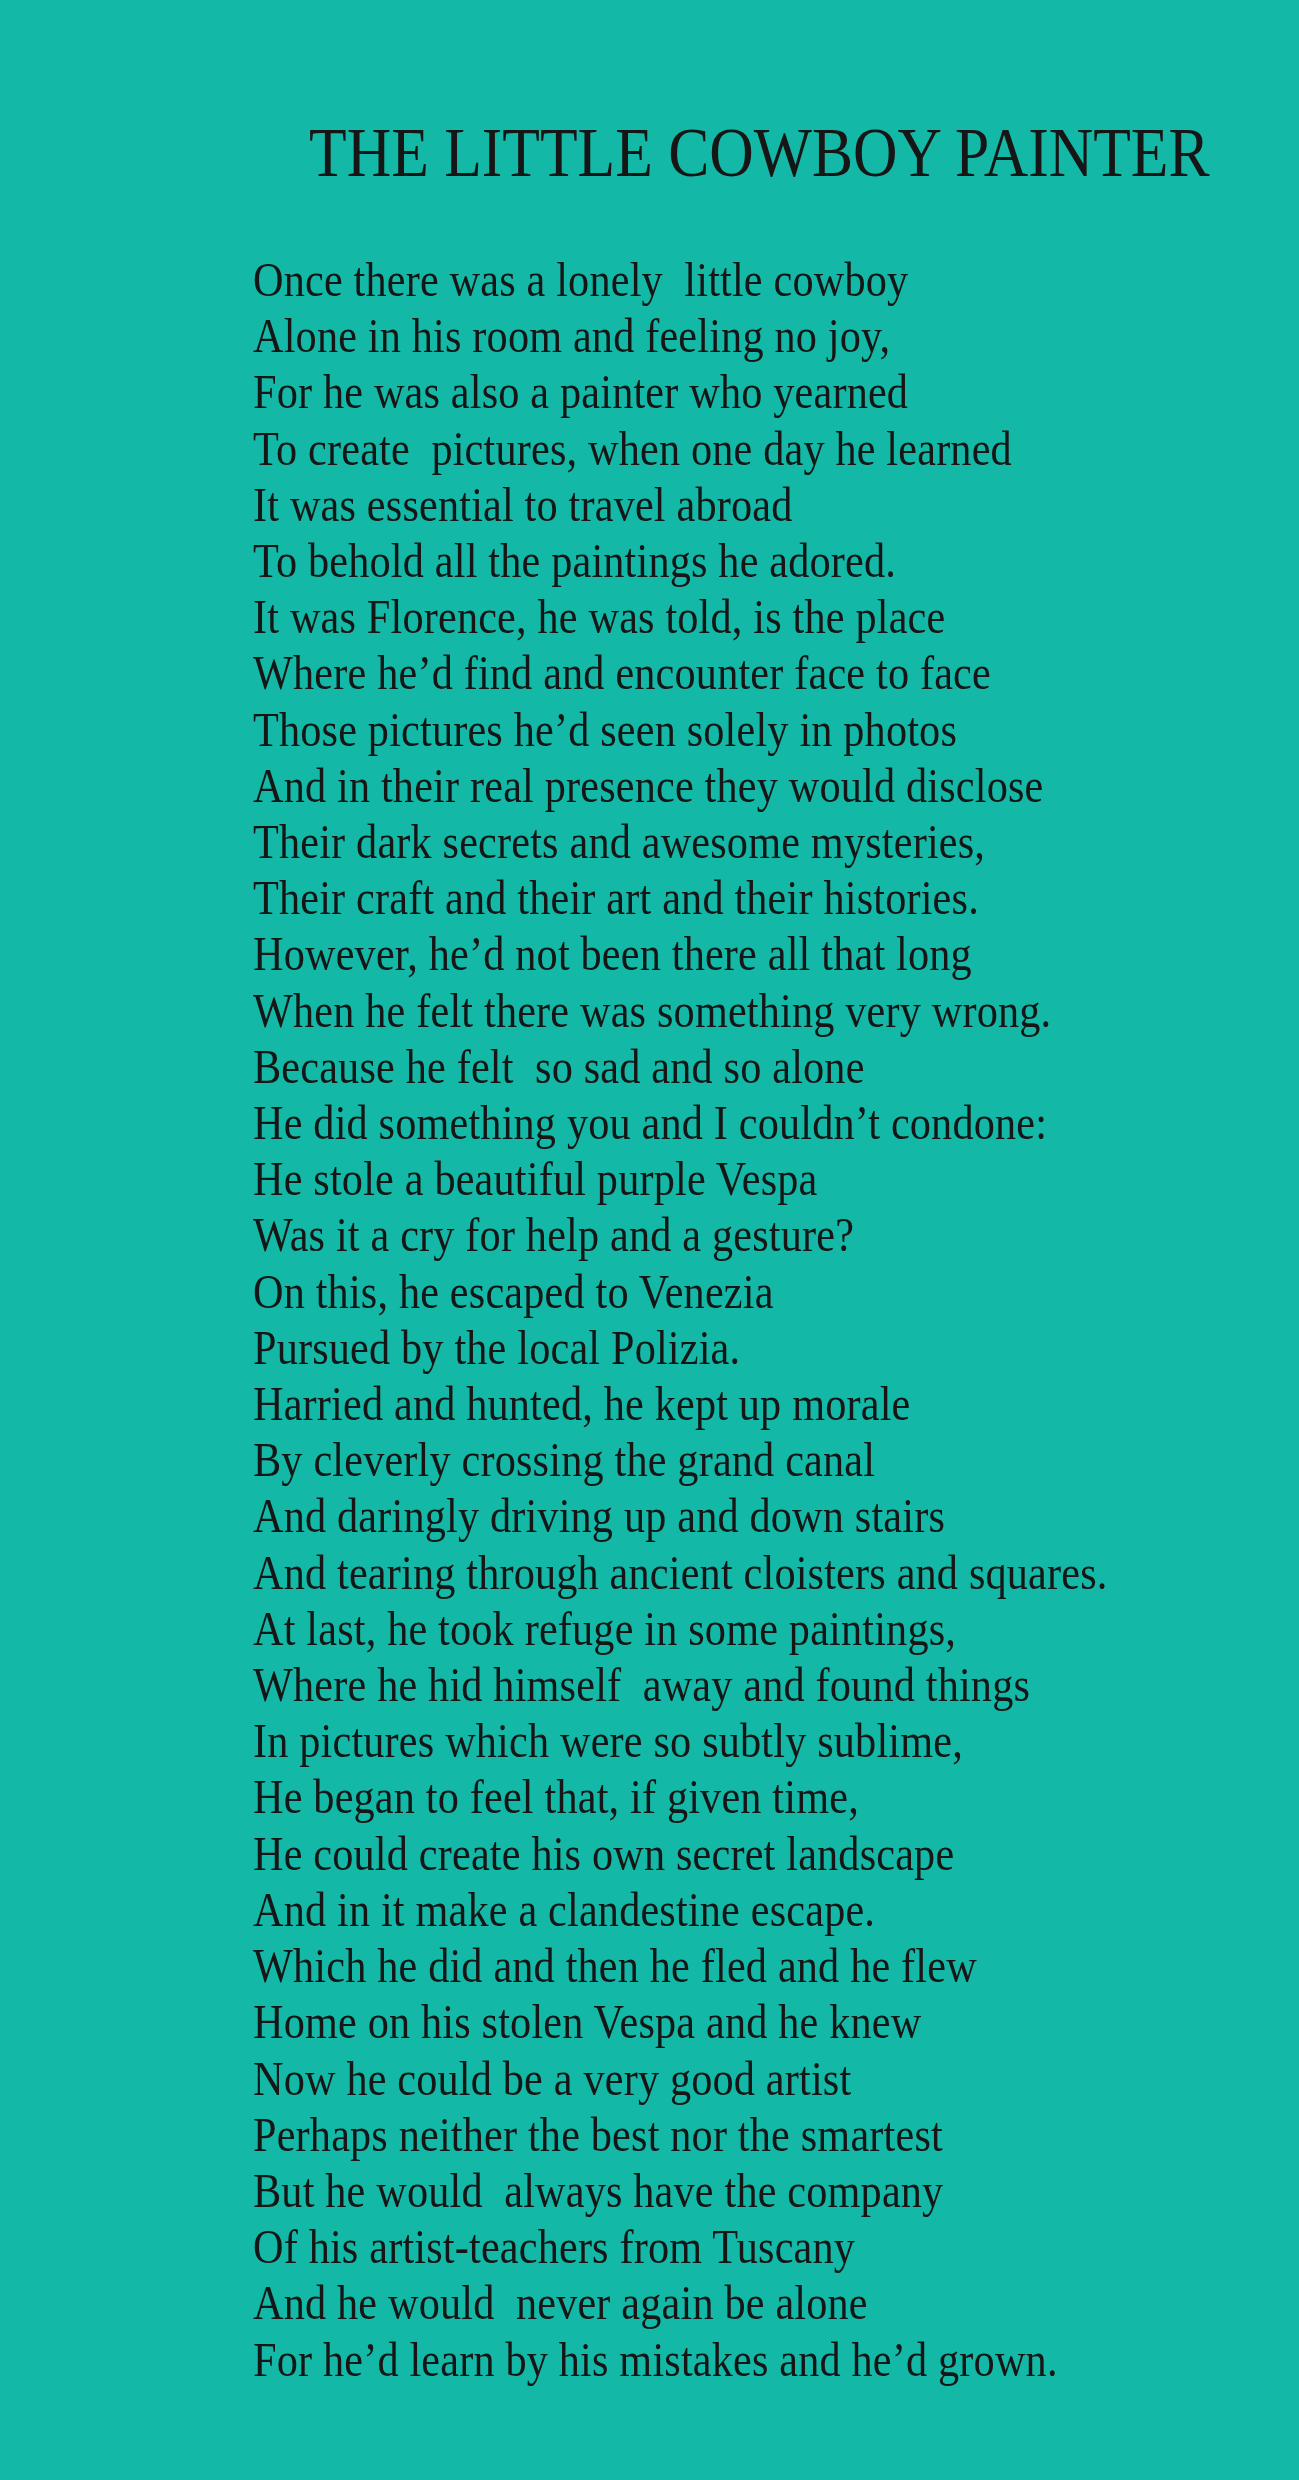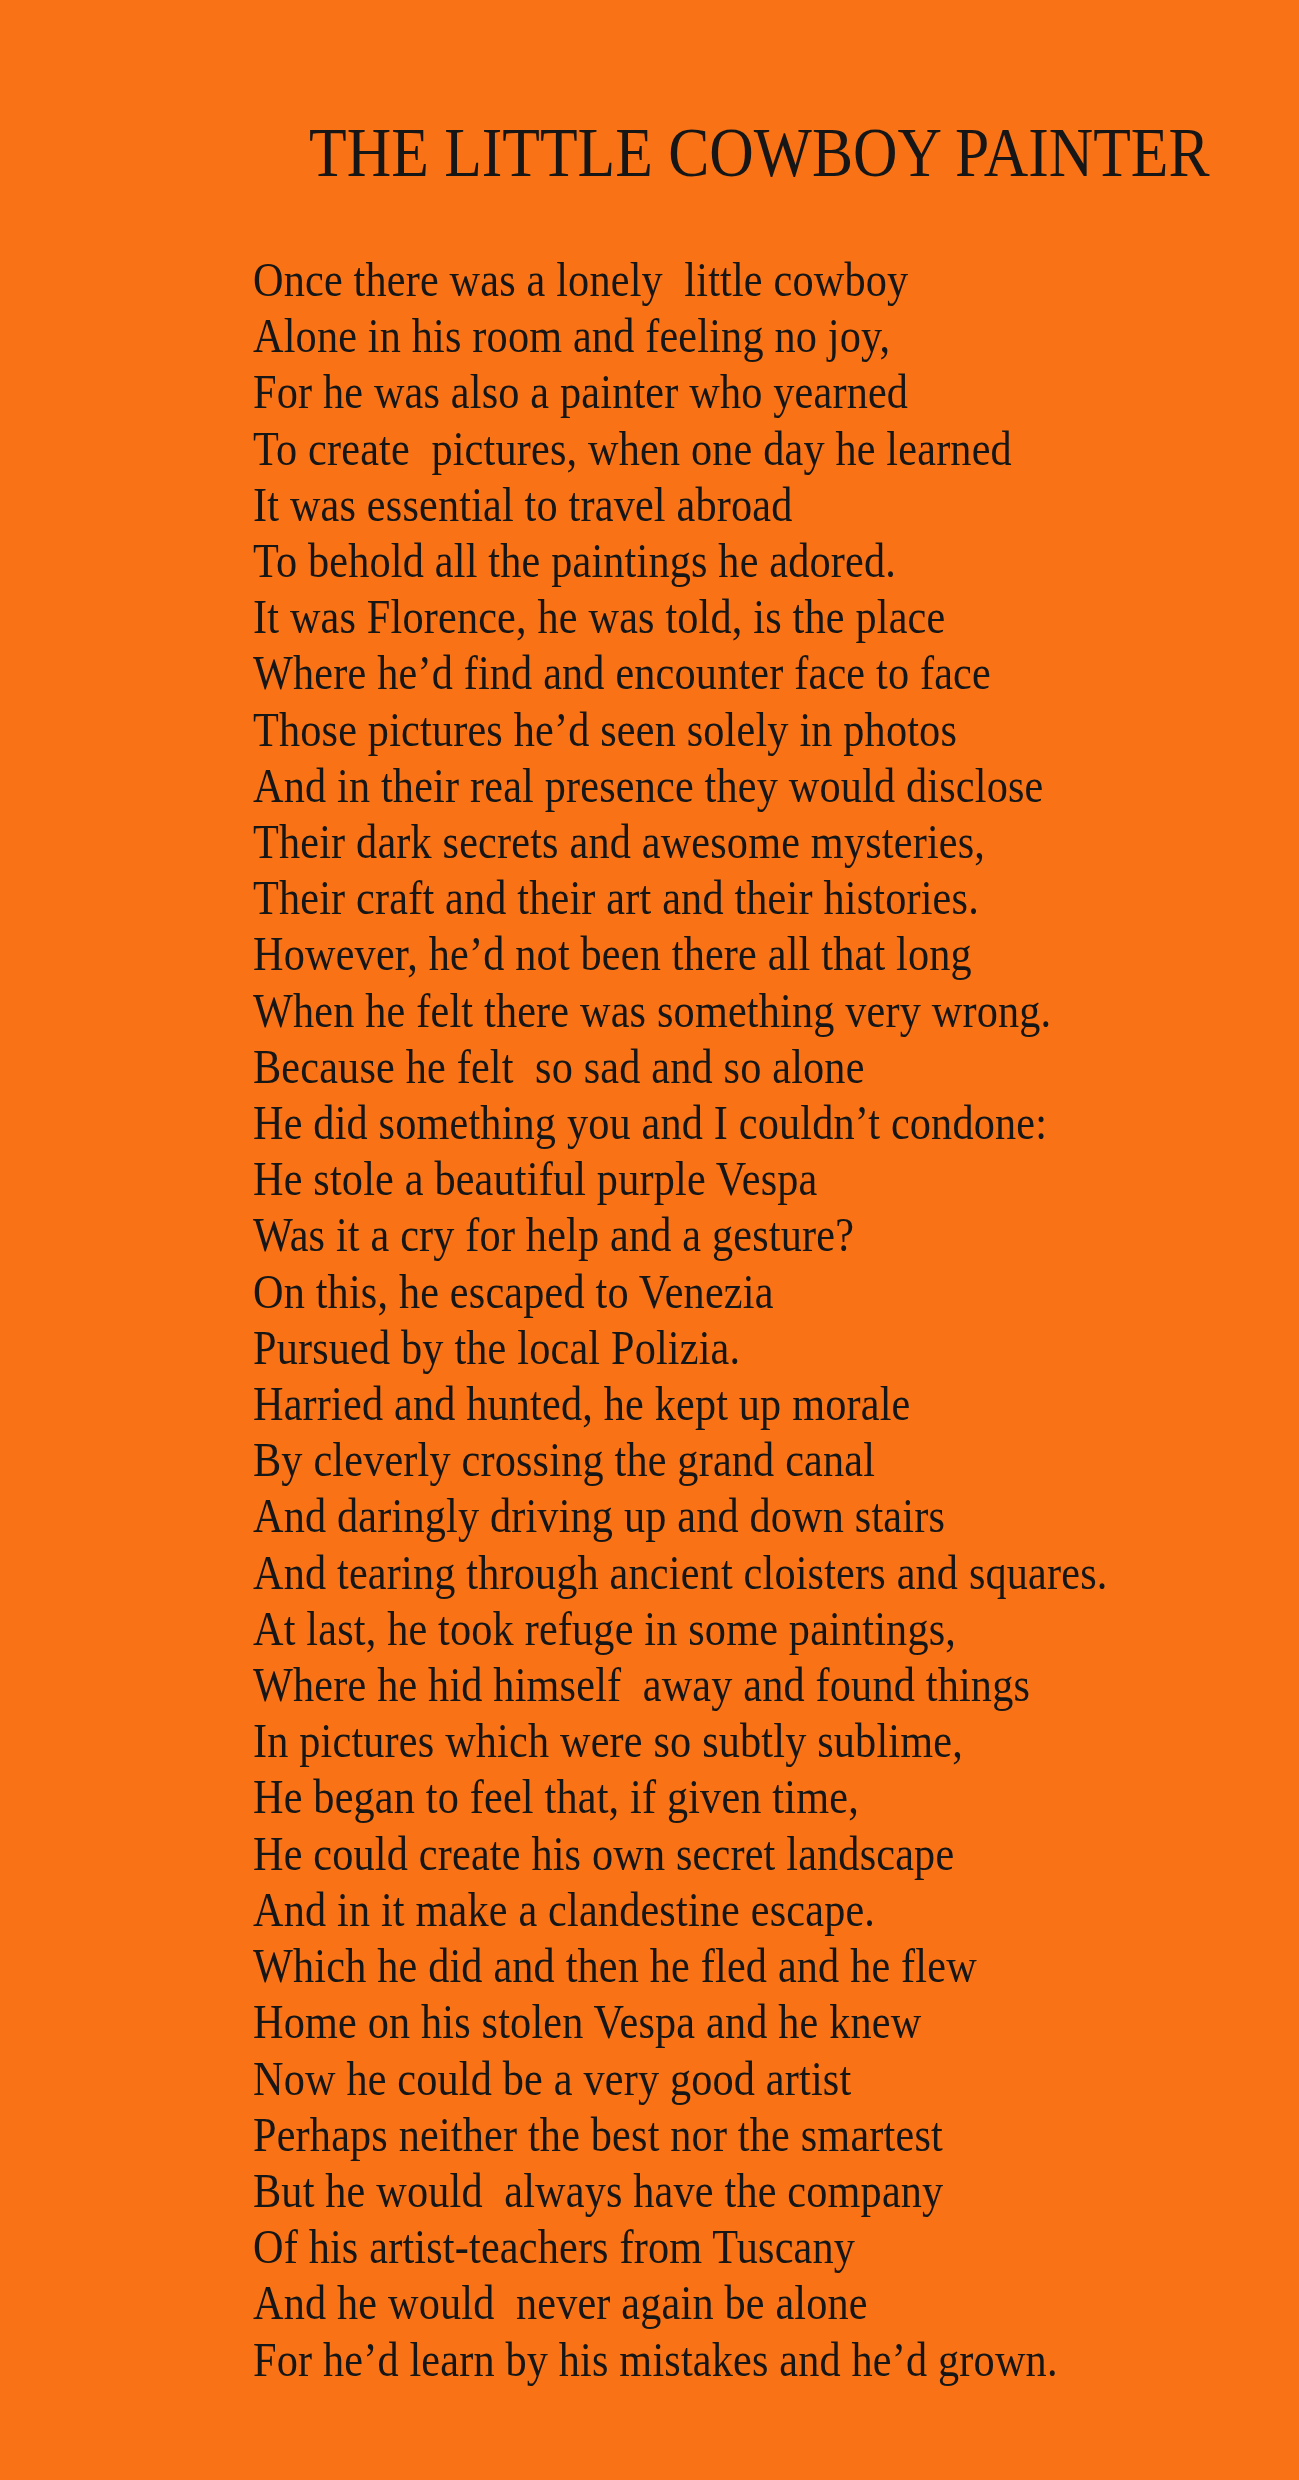--- a/index.html
+++ b/index.html
@@ -45,21 +45,21 @@
   .poem .line {
     font-size: 48px;
     line-height: 56.2px;
     white-space: pre;   
     letter-spacing: 0.2px;
   }
 </style>
 </head>
 <body>
 
-<div class="page" style="background: #f97316;">
+<div class="page" style="background: #14b8a6;">
   <h1 class="title" style="color: rgb(22, 22, 22);">THE LITTLE COWBOY PAINTER</h1>
   <div class="poem" id="poem" style="color: rgb(22, 22, 22);">
       <div class="line">Once there was a lonely  little cowboy</div>
       <div class="line">Alone in his room and feeling no joy,</div>
       <div class="line">For he was also a painter who yearned</div>
       <div class="line">To create  pictures, when one day he learned</div>
       <div class="line">It was essential to travel abroad</div>
       <div class="line">To behold all the paintings he adored.</div>
       <div class="line">It was Florence, he was told, is the place</div>
       <div class="line">Where he’d find and encounter face to face</div>

